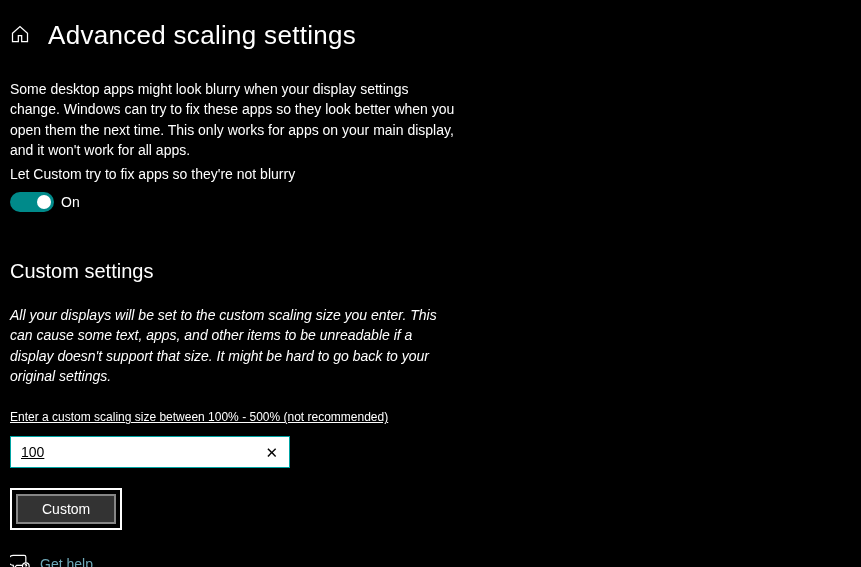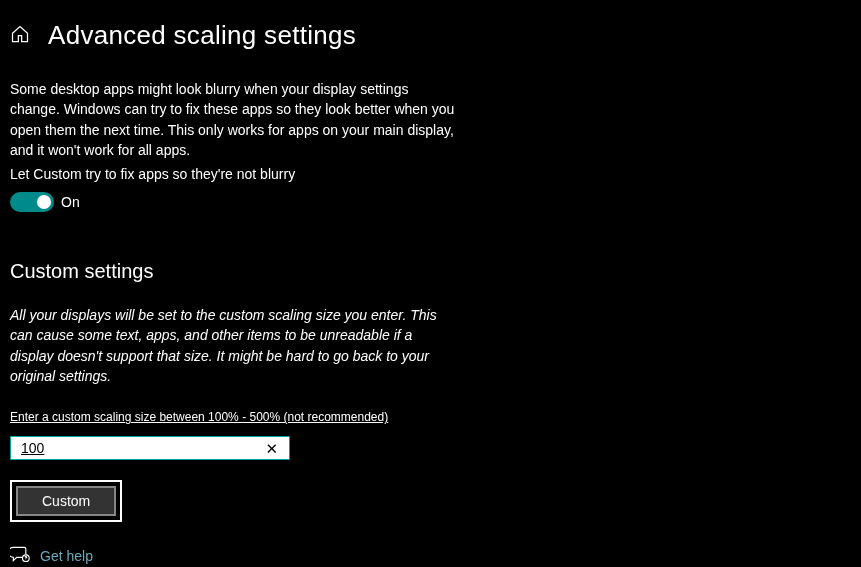--- a/index.html
+++ b/index.html
@@ -85,21 +85,21 @@
       margin-bottom: 12px;
       text-decoration: underline;
     }
     .input-wrapper {
       position: relative;
       width: 280px;
       margin-bottom: 20px;
     }
     .scaling-input {
       width: 100%;
-      height: 24px;
+      height: 32px;
       background: #ffffff;
       border: 1px solid #00a3a3;
       color: #000000;
       font-size: 14px;
       padding: 0 34px 0 10px;
       outline: none;
       font-family: inherit;
       text-decoration: underline;
     }
     .clear-icon {

